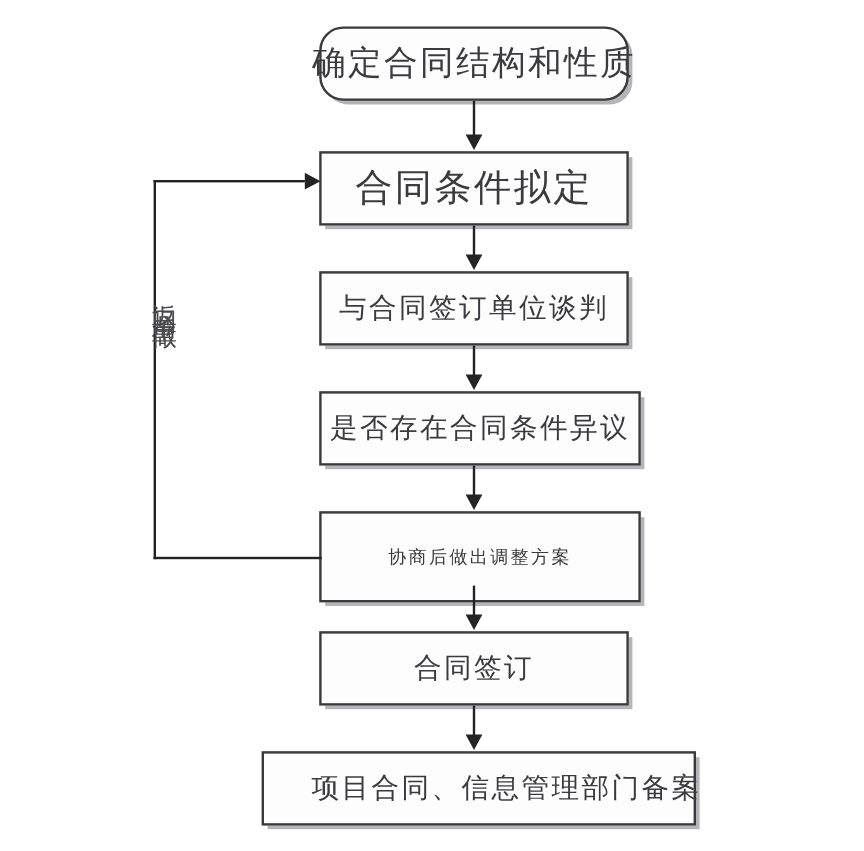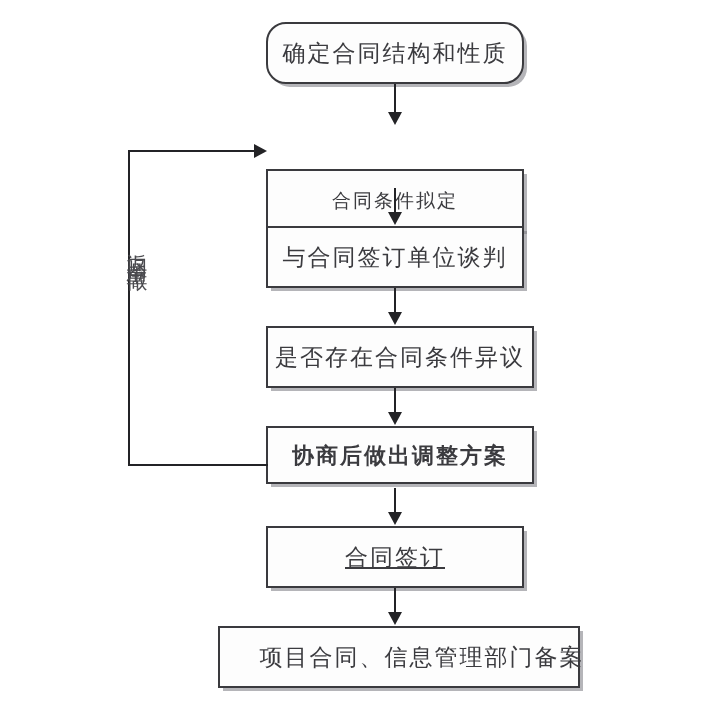--- a/index.html
+++ b/index.html
@@ -62,41 +62,41 @@
     letter-spacing: 6px;
     line-height: 1;
     font-family: "DejaVu Serif", "Liberation Serif", serif;
   }
 </style>
 </head>
 <body>
 
 <div id="canvas">
 
-  <div class="node" style="left:266px; top:22px; width:258px; height:62px; font-size:23px;border-radius:20px;">
+  <div class="node" style="left:266px; top:22px; width:258px; height:62px; font-size:28px;border-radius:20px;">
     <span class="node-label">确定合同结构和性质</span>
   </div>
 
-  <div class="node" style="left:266px; top:126px; width:258px; height:62px; font-size:19px;margin-top:43px;">
+  <div class="node" style="left:266px; top:126px; width:258px; height:62px; font-size:31px;">
     <span class="node-label">合同条件拟定</span>
   </div>
 
   <div class="node" style="left:266px; top:326px; width:268px; height:62px; font-size:23px;">
     <span class="node-label">是否存在合同条件异议</span>
   </div>
 
   <div class="node" style="left:266px; top:226px; width:258px; height:62px; font-size:23px;">
     <span class="node-label">与合同签订单位谈判</span>
   </div>
 
-  <div class="node" style="left:266px; top:426px; width:268px; height:58px; font-size:22px;font-weight:bold;">
+  <div class="node" style="left:266px; top:426px; width:268px; height:76px; font-size:15px;">
     <span class="node-label">协商后做出调整方案</span>
   </div>
 
-  <div class="node" style="left:266px; top:526px; width:258px; height:62px; font-size:23px;text-decoration:underline;">
+  <div class="node" style="left:266px; top:526px; width:258px; height:62px; font-size:23px;">
     <span class="node-label">合同签订</span>
   </div>
 
   <div class="node" style="left:218px; top:626px; width:362px; height:62px; font-size:23px;padding-left:46px;">
     <span class="node-label">项目合同、信息管理部门备案</span>
   </div>
 
   <div class="connector v-line" style="left:394px; top:84px; height:30px;"></div>
   <div class="arrow-down" style="left:388px; top:112px;"></div>
 

